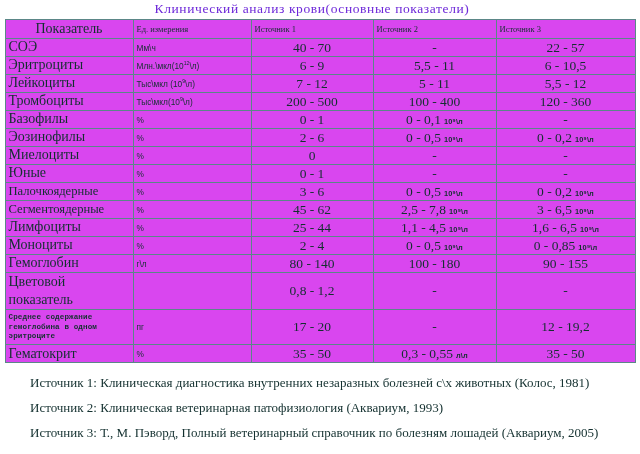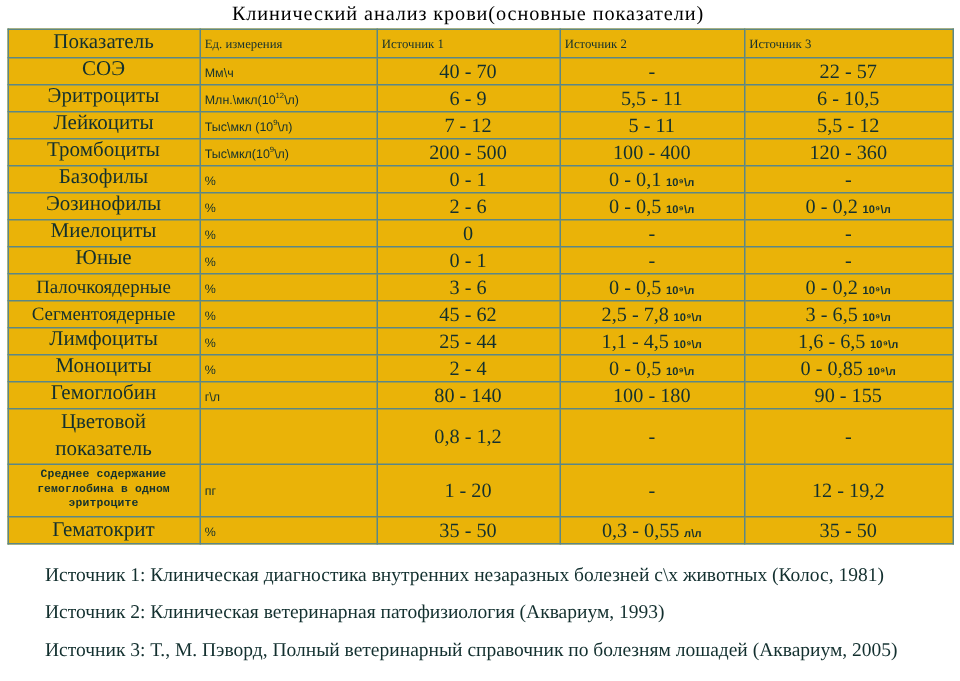--- a/index.html
+++ b/index.html
@@ -18,31 +18,31 @@
   .page {
     position: relative;
     width: 640px;
     height: 454px;
     box-sizing: border-box;
   }
   .doc-title {
     text-align: center;
     font-size: 13.5px;
     letter-spacing: 0.6px;
-    color: #000000;
+    color: #6d28d9;
     padding: 1px 16px 2px 0;
     font-family: "Liberation Serif", "DejaVu Serif", serif;
     white-space: nowrap;
   }
   table.bloodwork {
     border-collapse: collapse;
     table-layout: fixed;
     width: 630px;
     margin: 0 auto;
-    background: #eab308;
+    background: #d946ef;
   }
   table.bloodwork td,
   table.bloodwork th {
     border: 1px solid #5b8787;
     padding: 0 3px;
     vertical-align: middle;
     color: #13302f;
     font-weight: normal;
   }
   
@@ -59,21 +59,21 @@
     height: 18px;
   }
   .hdr-small {
     text-align: left;
     font-size: 8.5px;
     height: 18px;
     padding-left: 4px;
   }
   
   .param-cell {
-    text-align: center;
+    text-align: left;
     font-size: 14px;
     line-height: 1.02;
     height: 17px;
     white-space: nowrap;
   }
   .param-cell.narrow {
     font-size: 12.6px;
   }
   .param-cell.tiny {
     font-size: 7.6px;
@@ -249,21 +249,21 @@
         <tr class="row-tall-b">
           <td class="param-cell two-line">Цветовой показатель</td>
           <td class="unit-cell"></td>
           <td class="val-cell">0,8 - 1,2</td>
           <td class="val-cell">-</td>
           <td class="val-cell">-</td>
         </tr>
         <tr class="row-tall-c">
           <td class="param-cell tiny">Среднее содержание гемоглобина в одном эритроците</td>
           <td class="unit-cell">пг</td>
-          <td class="val-cell">1 - 20</td>
+          <td class="val-cell">17 - 20</td>
           <td class="val-cell">-</td>
           <td class="val-cell">12 - 19,2</td>
         </tr>
         <tr>
           <td class="param-cell">Гематокрит</td>
           <td class="unit-cell">%</td>
           <td class="val-cell">35 - 50</td>
           <td class="val-cell">0,3 - 0,55<span class="sup-unit">л\л</span></td>
           <td class="val-cell">35 - 50</td>
         </tr>

